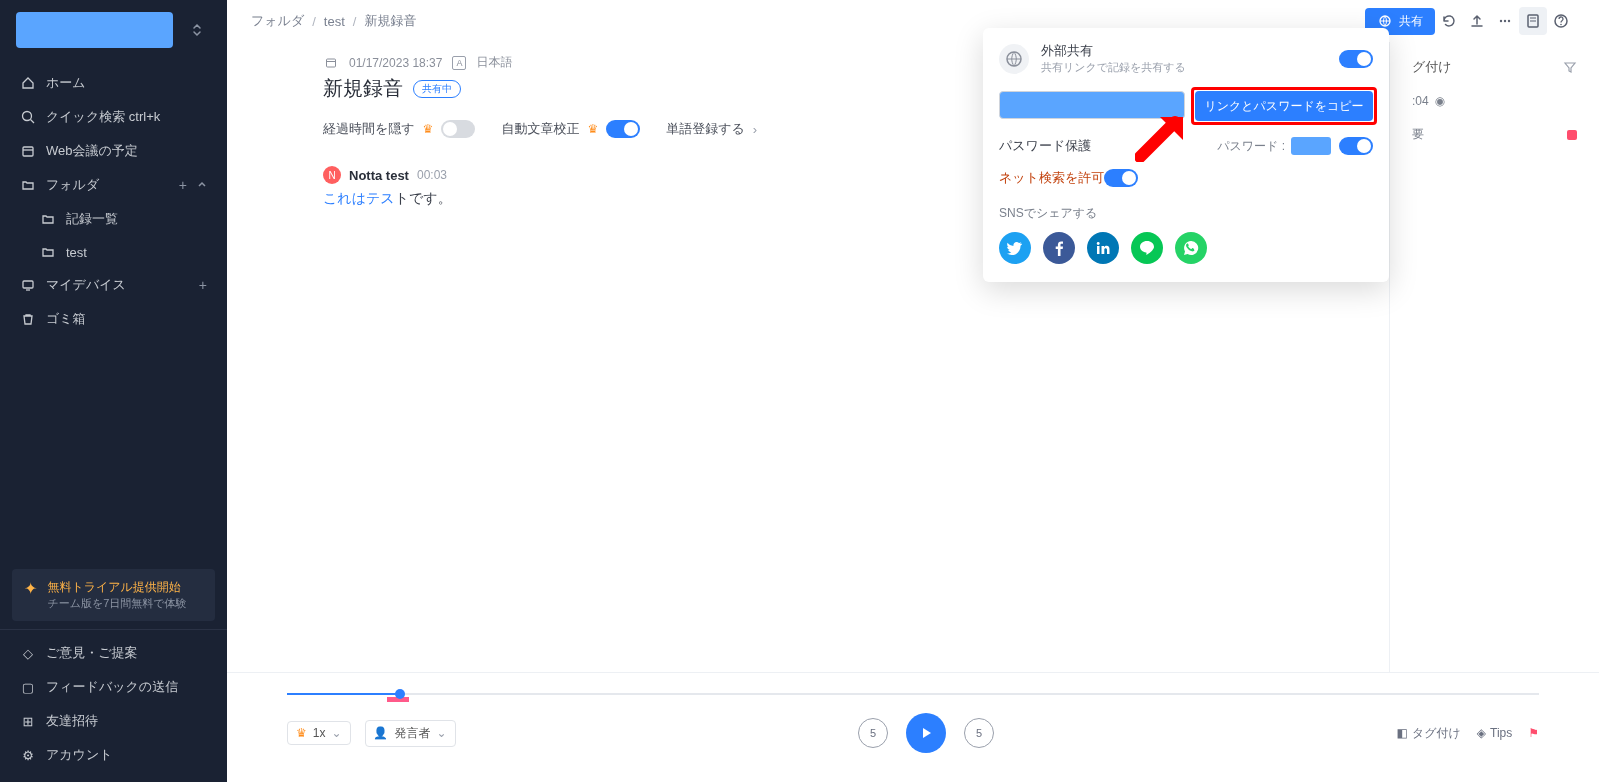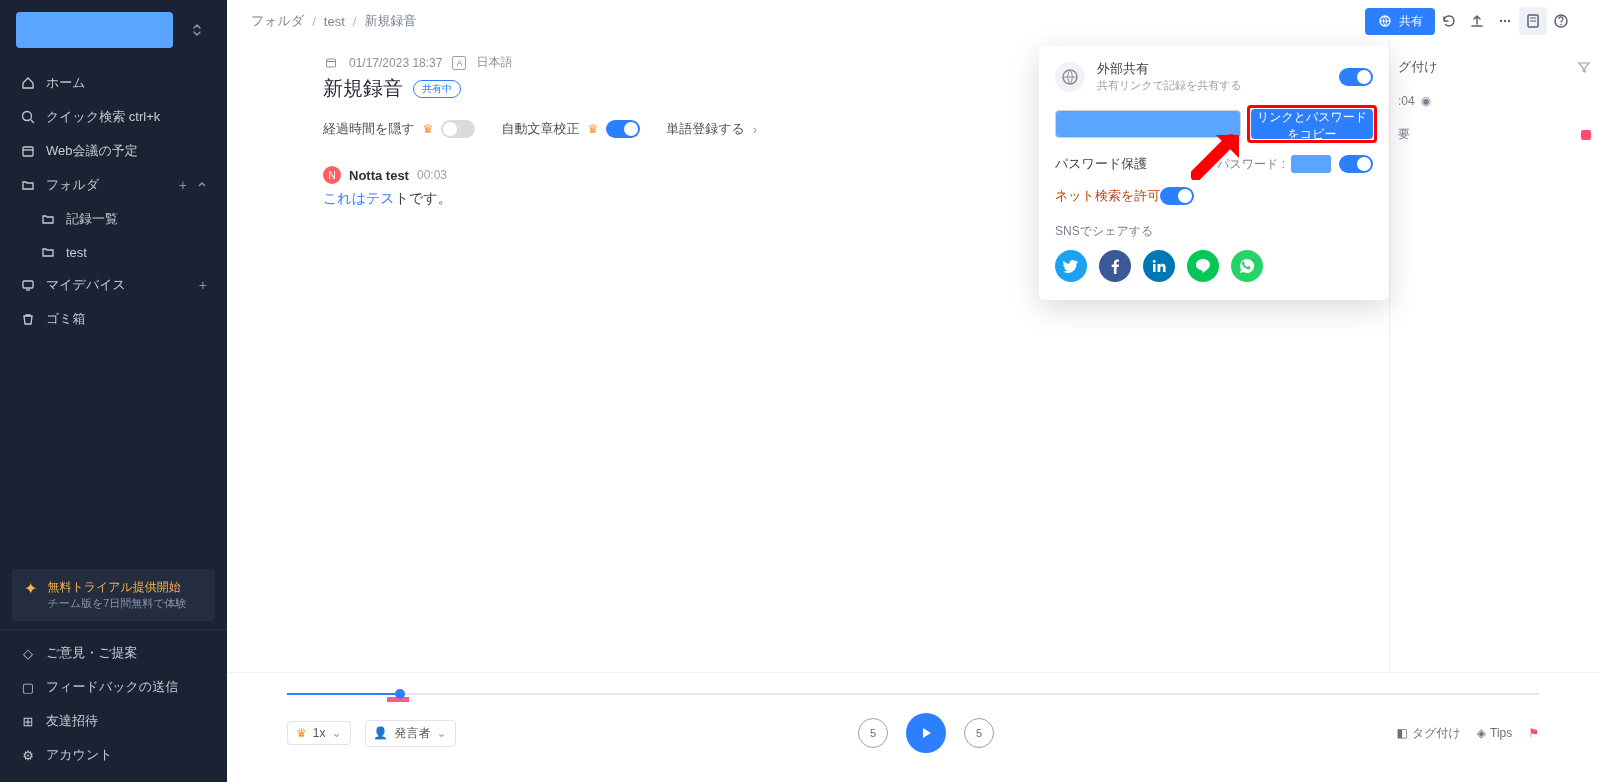--- a/index.html
+++ b/index.html
@@ -50,34 +50,34 @@
 .chev { color:#9aa0ac; }
 .transcript { margin-top:28px; }
 .seg-head { display:flex; align-items:center; gap:8px; font-size:13px; }
 .avatar { width:18px; height:18px; border-radius:50%; background:#ff5f5f; color:#fff; font-size:10px; display:flex; align-items:center; justify-content:center; }
 .seg-name { color:#2a2f3a; font-weight:600; }
 .seg-time { color:#9aa0ac; font-size:12px; }
 .seg-text { margin-top:6px; font-size:14px; color:#3a3f4a; }
 .seg-text .hl { color:#2c7fff; }
 
 
-.right-col { width:210px; border-left:1px solid #edf0f4; padding:16px 8px; font-size:13px; color:#555; }
+.right-col { width:210px; border-left:1px solid #edf0f4; padding:16px 22px; font-size:13px; color:#555; }
 .right-head { display:flex; align-items:center; justify-content:space-between; }
 .filter-ic { color:#9aa0ac; }
 .right-row { display:flex; align-items:center; gap:6px; margin-top:18px; color:#7a808c; font-size:12px; }
 .right-row .dot { width:10px; height:10px; background:#ff4d6d; border-radius:2px; margin-left:auto; }
 
 
-.popover { position:absolute; top:46px; right:210px; width:350px; background:#fff; border-radius:6px; box-shadow:0 8px 30px rgba(0,0,0,0.15); padding:14px 16px 18px 16px; z-index:50; }
+.popover { position:absolute; top:28px; right:210px; width:406px; background:#fff; border-radius:6px; box-shadow:0 8px 30px rgba(0,0,0,0.15); padding:14px 16px 18px 16px; z-index:50; }
 .pv-row { display:flex; align-items:center; gap:12px; }
 .pv-icon { width:30px; height:30px; border-radius:50%; background:#f0f2f5; display:flex; align-items:center; justify-content:center; color:#8a8f9a; }
 .pv-title { font-size:13px; color:#3a3f4a; }
 .pv-sub { font-size:11px; color:#9aa0ac; }
 .pv-toggle { margin-left:auto; }
-.link-row { display:flex; align-items:center; gap:10px; margin-top:16px; }
+.link-row { display:flex; align-items:flex-start; gap:10px; margin-top:16px; }
 .link-input-wrap { position:relative; }
 .link-input { width:186px; height:28px; border:1px solid #d0d4db; border-radius:4px; background:#5aa5ff; }
 .copy-btn { flex:1; height:30px; background:#2c7fff; color:#fff; border:none; border-radius:4px; font-size:12px; cursor:pointer; position:relative; }
 .copy-highlight { position:absolute; inset:-4px; border:3px solid #ff0000; border-radius:4px; pointer-events:none; }
 .pv-line2 { display:flex; align-items:center; margin-top:16px; font-size:13px; color:#3a3f4a; }
 .pv-line2 .spacer { flex:1; }
 .pw-label { color:#7a808c; font-size:12px; margin-right:6px; }
 .pw-box { width:40px; height:18px; background:#5aa5ff; border-radius:3px; margin-right:8px; }
 .pv-line3 { display:flex; align-items:center; margin-top:14px; font-size:13px; color:#c2410c; }
 .sns-label { margin-top:18px; font-size:12px; color:#7a808c; }

